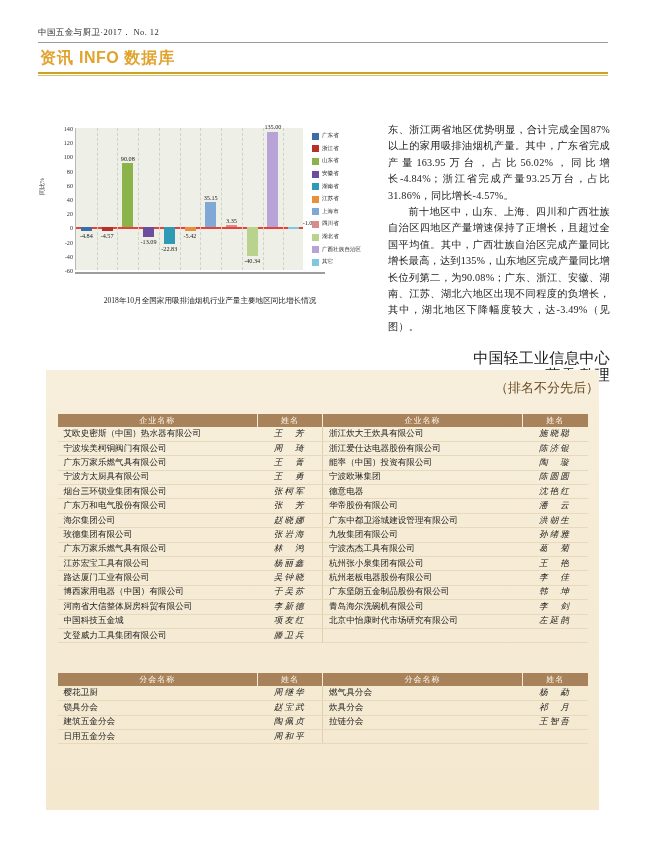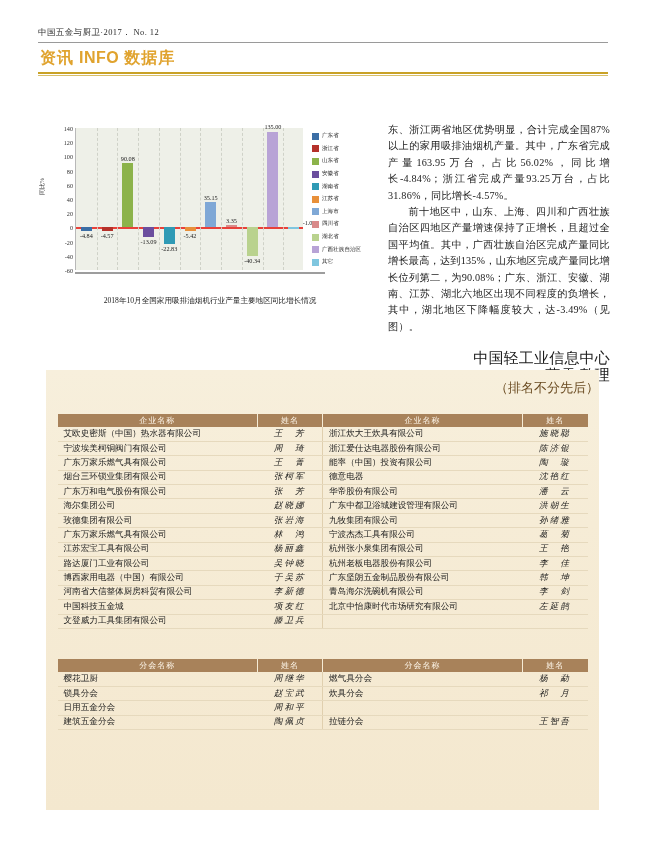--- a/index.html
+++ b/index.html
@@ -290,20 +290,26 @@
             <td class="c-name sep">浙江爱仕达电器股份有限公司</td>
             <td class="c-per">陈济银</td>
           </tr>
           <tr>
             <td class="c-name">广东万家乐燃气具有限公司</td>
             <td class="c-per">王　菁</td>
             <td class="c-name sep">能率（中国）投资有限公司</td>
             <td class="c-per">陶　璇</td>
           </tr>
           <tr>
+            <td class="c-name">宁波方太厨具有限公司</td>
+            <td class="c-per">王　勇</td>
+            <td class="c-name sep">宁波欧琳集团</td>
+            <td class="c-per">陈圆圆</td>
+          </tr>
+          <tr>
             <td class="c-name">烟台三环锁业集团有限公司</td>
             <td class="c-per">张柯军</td>
             <td class="c-name sep">德意电器</td>
             <td class="c-per">沈艳红</td>
           </tr>
           <tr>
             <td class="c-name">广东万和电气股份有限公司</td>
             <td class="c-per">张　芳</td>
             <td class="c-name sep">华帝股份有限公司</td>
             <td class="c-per">潘　云</td>
@@ -389,27 +395,27 @@
             <td class="c-name sep">燃气具分会</td>
             <td class="c-per">杨　勐</td>
           </tr>
           <tr>
             <td class="c-name">锁具分会</td>
             <td class="c-per">赵宝武</td>
             <td class="c-name sep">炊具分会</td>
             <td class="c-per">祁　月</td>
           </tr>
           <tr>
+            <td class="c-name">建筑五金分会</td>
+            <td class="c-per">陶佩贞</td>
+            <td class="c-name sep">拉链分会</td>
+            <td class="c-per">王智吾</td>
+          </tr>
+          <tr>
             <td class="c-name">日用五金分会</td>
             <td class="c-per">周和平</td>
             <td class="c-name sep"></td>
             <td class="c-per"></td>
           </tr>
-          <tr>
-            <td class="c-name">建筑五金分会</td>
-            <td class="c-per">陶佩贞</td>
-            <td class="c-name sep">拉链分会</td>
-            <td class="c-per">王智吾</td>
-          </tr>
         </tbody>
     </table>
   </div>
 </div>
 
 </body></html>

